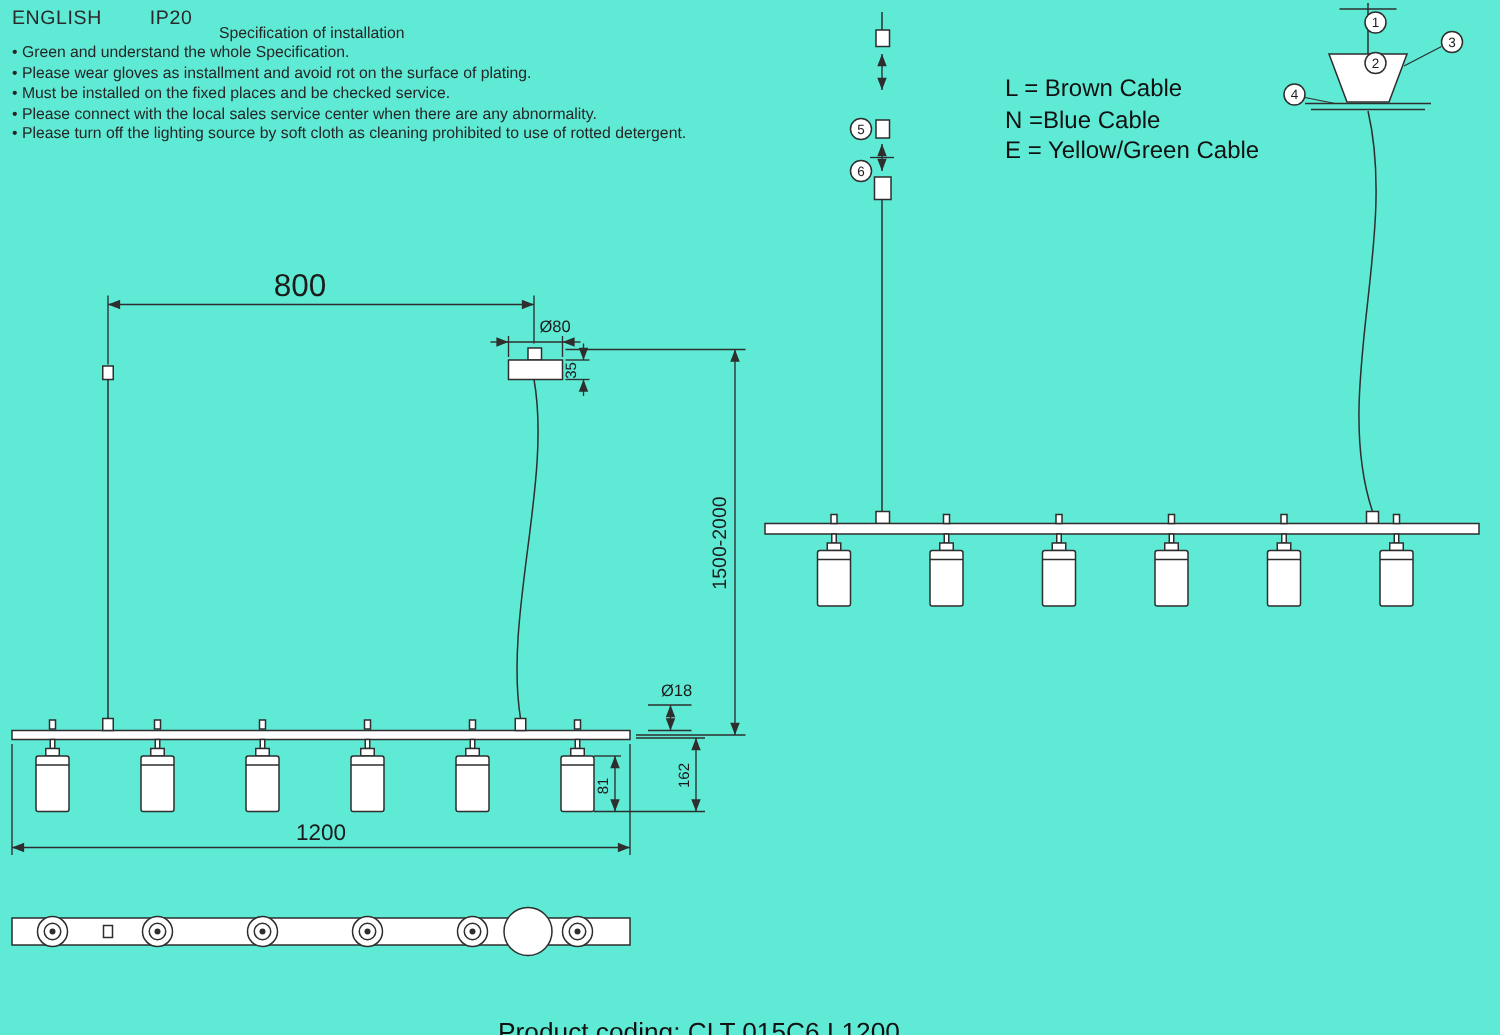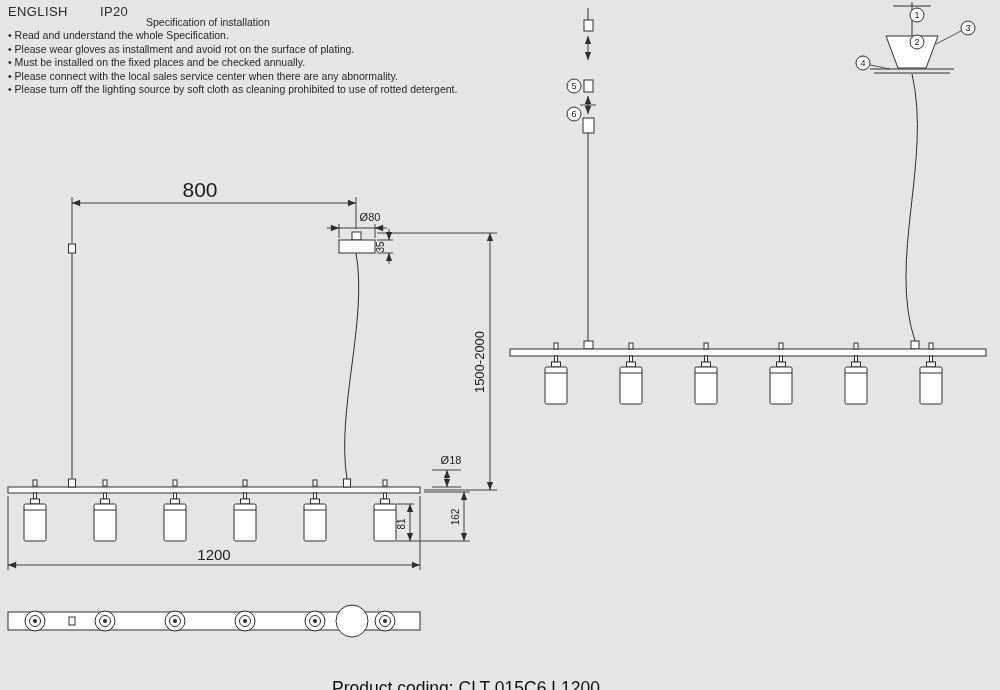--- a/index.html
+++ b/index.html
@@ -1,17 +1,17 @@
 <!DOCTYPE html>
 <html><head>
 <meta charset="utf-8">
 <style>
   html,body{margin:0;padding:0;background:#ffffff;}
   .page{
-    position:relative;width:1000px;height:690px;background:#e5e5e5;
+    position:relative;width:1000px;height:690px;background:#5eead4;
     font-family:"Liberation Sans",sans-serif;color:#1c1c1c;overflow:hidden;
   }
   .hdr{position:absolute;top:4px;left:8px;font-size:13px;letter-spacing:.4px;color:#2a2a2a;}
   .hdr .ip{margin-left:28px;}
   .spec{position:absolute;top:16px;left:8px;width:500px;font-size:10.5px;line-height:13.4px;color:#262626;}
   .spec-title{margin-left:138px;}
   .spec-intro{margin-left:4px;}
   .spec-item::before{content:"• ";}
   .legend{position:absolute;left:670px;top:50px;font-size:16px;line-height:20.5px;color:#111;}
   .footer{position:absolute;top:646px;left:0;width:932px;text-align:center;font-size:17.5px;color:#111;margin-top:32px;}
@@ -23,27 +23,32 @@
 
 <div class="page">
 
   <div class="hdr">
     <span>ENGLISH</span>
     <span class="ip">IP20</span>
   </div>
 
   <div class="spec">
     <div class="spec-title">Specification of installation</div>
-    <div class="spec-item">Read and understand the whole Specification.</div>
+    <div class="spec-item">Green and understand the whole Specification.</div>
     <div class="spec-item">Please wear gloves as installment and avoid rot on the surface of plating.</div>
-    <div class="spec-item">Must be installed on the fixed places and be checked annually.</div>
+    <div class="spec-item">Must be installed on the fixed places and be checked service.</div>
     <div class="spec-item">Please connect with the local sales service center when there are any abnormality.</div>
     <div class="spec-item">Please turn off the lighting source by soft cloth as cleaning prohibited to use of rotted detergent.</div>
   </div>
 
+  <div class="legend">
+    <div>L = Brown Cable</div>
+    <div>N =Blue Cable</div>
+    <div>E = Yellow/Green Cable</div>
+  </div>
 
   <svg class="drawing" width="1000" height="690" viewBox="0 0 1000 690">
     <defs>
       <marker id="arr" viewBox="0 0 10 10" refX="9.5" refY="5" markerWidth="10" markerHeight="10" orient="auto-start-reverse">
         <path d="M0.5,1.5 L9.5,5 L0.5,8.5 Z" fill="#2e2e2e"></path>
       </marker>
       <g id="lamp">
         <rect x="-2" y="-13" width="4" height="6" fill="#fff"></rect>
         <rect x="-1.5" y="0" width="3" height="6" fill="#fff"></rect>
         <rect x="-4.5" y="6" width="9" height="5" fill="#fff"></rect>

